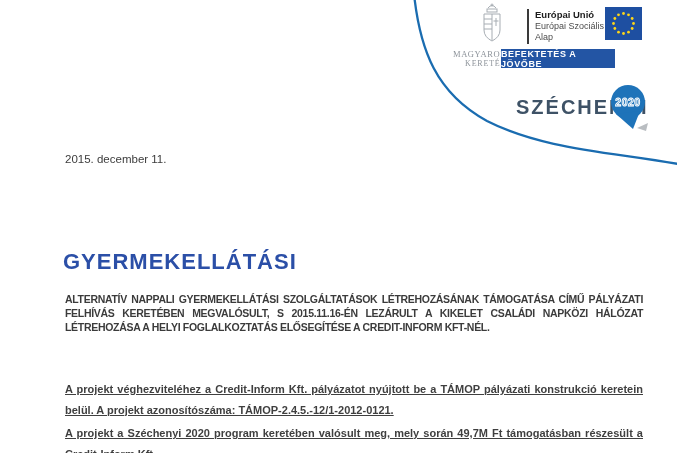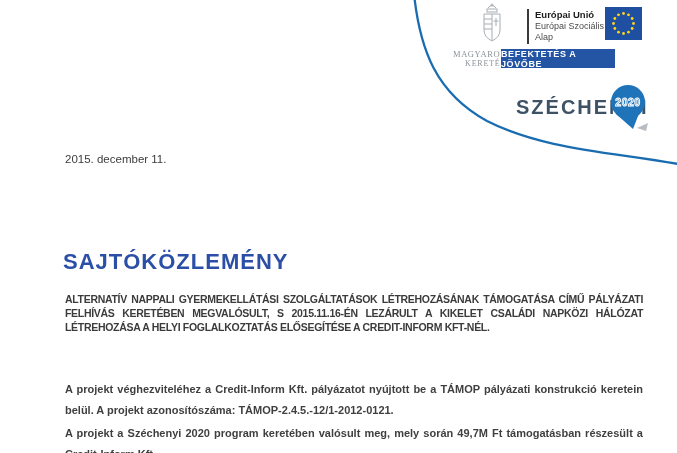--- a/index.html
+++ b/index.html
@@ -56,21 +56,21 @@
   }
   .lead{
     position:absolute;left:65px;top:292px;width:578px;
     font-weight:bold;font-size:10.5px;letter-spacing:-0.3px;
     line-height:14px;color:#3b3b3b;text-align:justify;
   }
   .body-copy{position:absolute;left:65px;top:379px;width:578px;}
   .body-copy p{
     margin:0 0 3px 0;
     font-weight:bold;font-size:11px;line-height:20.5px;
-    color:#3f3f3f;text-align:justify;
+    color:#3f3f3f;text-align:justify;text-decoration:underline;
   }
 </style>
 </head>
 <body>
 
 <div class="page">
 
   <svg class="swoosh" viewBox="0 0 677 453" xmlns="http://www.w3.org/2000/svg">
     <path d="M414,-6 C420,50 436,93 487,121 C544,150 612,152 684,165" fill="none" stroke="#1a6cb0" stroke-width="2.3"></path>
   </svg>
@@ -122,20 +122,20 @@
 
   <div class="szechenyi-word">SZÉCHENYI</div>
   <svg class="pin" width="48" height="52" viewBox="0 0 48 52">
     <path d="M28,44 L39,39 L37,47 Z" fill="#b9bdc1"></path>
     <circle cx="19" cy="18" r="17" fill="#1e73b9"></circle>
     <path d="M7,30 L24,45 L31,27 Z" fill="#1e73b9"></path>
     <text x="19" y="22" text-anchor="middle" font-size="10.5" font-weight="bold" fill="none" stroke="#ffffff" stroke-width="0.9" letter-spacing="0.5">2020</text>
   </svg>
 
   <div class="date">2015. december 11.</div>
-  <div class="kicker">SAJTÓKÖZLEMÉNY</div>
+  <div class="kicker">GYERMEKELLÁTÁSI</div>
   <div class="lead">ALTERNATÍV NAPPALI GYERMEKELLÁTÁSI SZOLGÁLTATÁSOK LÉTREHOZÁSÁNAK TÁMOGATÁSA CÍMŰ PÁLYÁZATI FELHÍVÁS KERETÉBEN MEGVALÓSULT, S 2015.11.16-ÉN LEZÁRULT A KIKELET CSALÁDI NAPKÖZI HÁLÓZAT LÉTREHOZÁSA A HELYI FOGLALKOZTATÁS ELŐSEGÍTÉSE A CREDIT-INFORM KFT-NÉL.</div>
   <div class="body-copy">
     <p>A projekt véghezviteléhez a Credit-Inform Kft. pályázatot nyújtott be a TÁMOP pályázati konstrukció keretein belül. A projekt azonosítószáma: TÁMOP-2.4.5.-12/1-2012-0121.</p>
     <p>A projekt a Széchenyi 2020 program keretében valósult meg, mely során 49,7M Ft támogatásban részesült a Credit-Inform Kft.</p>
   </div>
 
 </div>
 
 </body></html>

